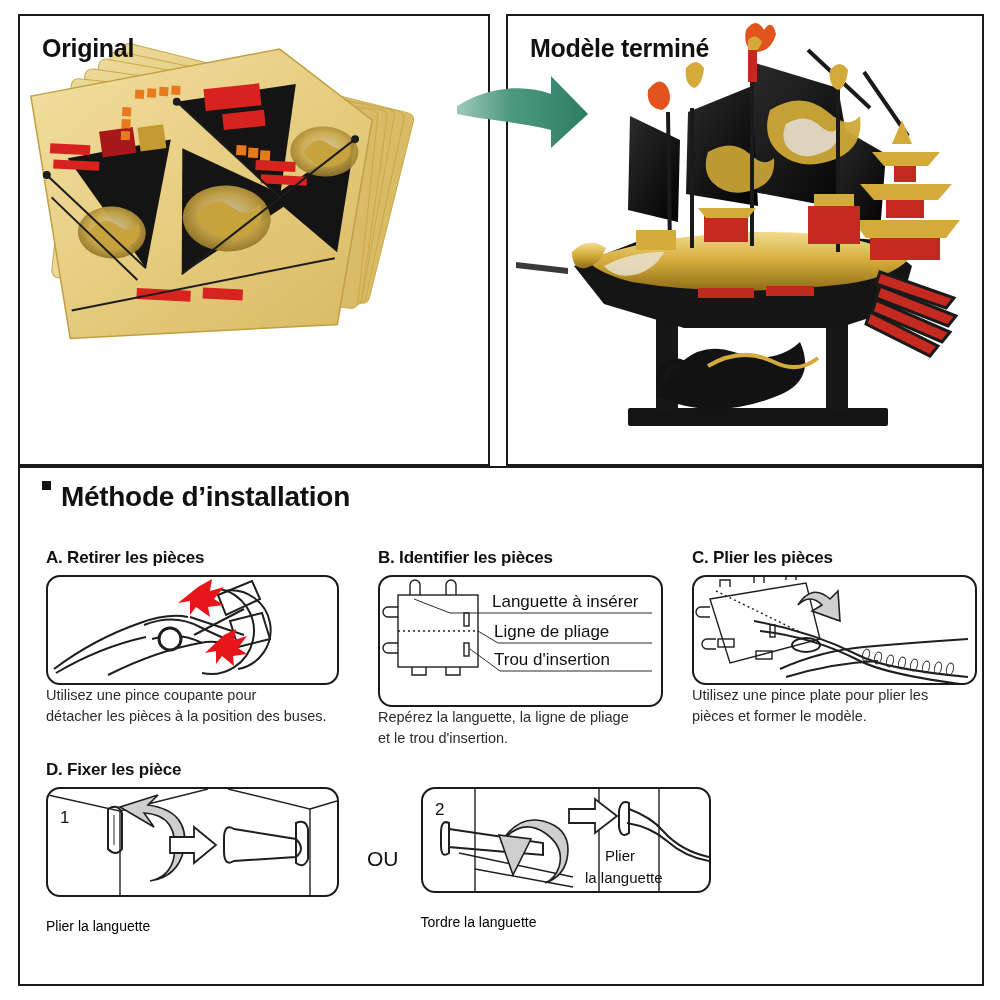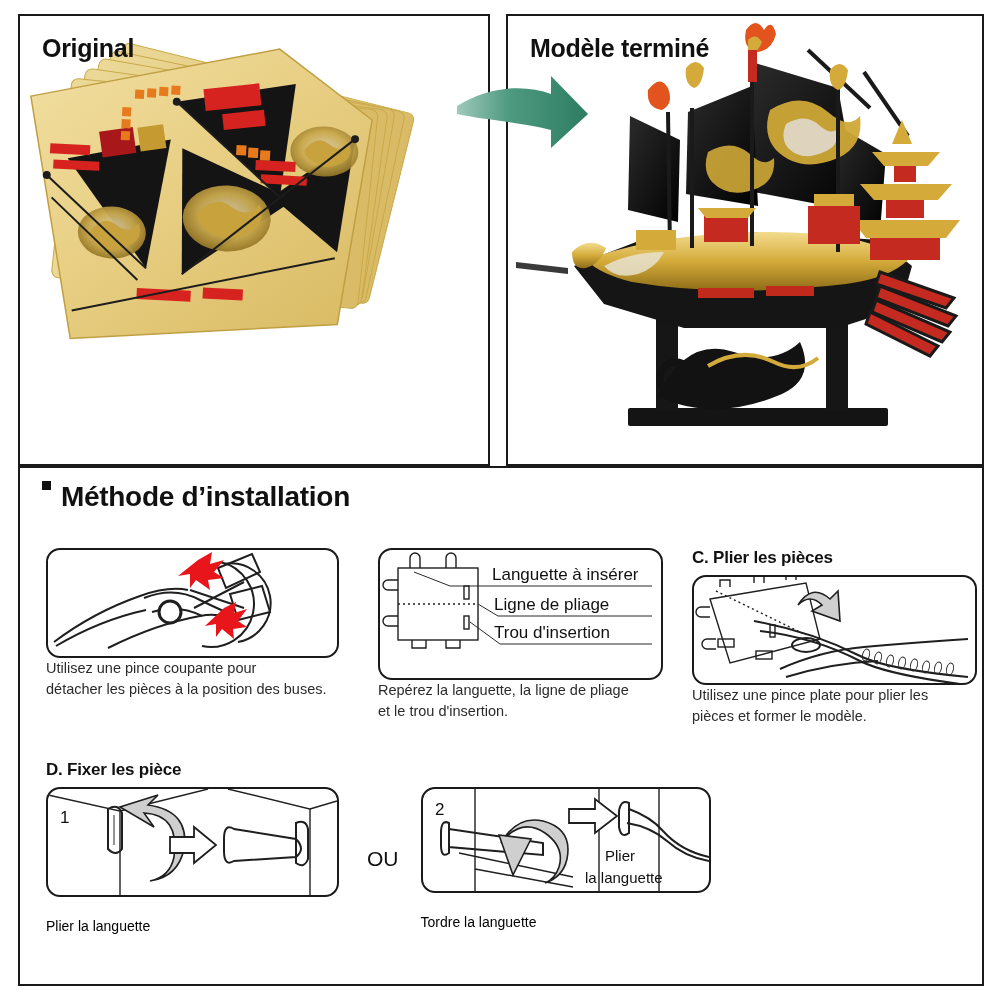--- a/index.html
+++ b/index.html
@@ -399,20 +399,21 @@
   </svg>
 
   <div id="panel-instructions">
     <div id="instructions-heading">
       <span class="bullet-sq"></span>
       <span>Méthode d’installation</span>
     </div>
   </div>
 
   <div class="step" id="step-a">
+    <div class="step-title">A. Retirer les pièces</div>
     <div class="step-figure">
       <svg width="289" height="106" viewBox="0 0 289 106">
 
         <path class="ln" d="M172 12 a34 34 0 1 1 -18 84"></path>
         <path class="ln" d="M176 14 a34 34 0 0 1 14 78"></path>
 
         <path class="ln" d="M170 18 L204 4 L212 22 L178 38 Z"></path>
         <path class="ln" d="M182 44 L214 36 L222 62 L190 70 Z"></path>
 
         <path class="ln" d="M6 92 q40 -30 86 -46 q28 -10 48 -6"></path>
@@ -428,20 +429,21 @@
 
         <path class="red-spark" d="M150 10 l14 -8 l-2 12 l14 -4 l-10 12 l10 6 l-16 2 l2 10 l-14 -10 l-6 8 l0 -14 l-12 2 z"></path>
         <path class="red-spark" d="M176 58 l12 -6 l-2 11 l13 -4 l-9 12 l9 6 l-14 2 l1 10 l-12 -10 l-6 8 l0 -13 l-11 2 z"></path>
       </svg>
     </div>
     <div class="step-caption">Utilisez une pince coupante pour
 détacher les pièces à la position des buses.</div>
   </div>
 
   <div class="step" id="step-b">
+    <div class="step-title">B. Identifier les pièces</div>
     <div class="step-figure">
       <svg width="281" height="106" viewBox="0 0 281 106">
 
         <rect x="18" y="18" width="80" height="72" class="ln-thin" fill="#fff"></rect>
 
         <path class="ln-thin" d="M30 18 v-10 a5 5 0 0 1 10 0 v10"></path>
         <path class="ln-thin" d="M66 18 v-10 a5 5 0 0 1 10 0 v10"></path>
 
         <path class="ln-thin" d="M18 30 h-10 a5 5 0 0 0 0 10 h10"></path>
         <path class="ln-thin" d="M18 66 h-10 a5 5 0 0 0 0 10 h10"></path>

